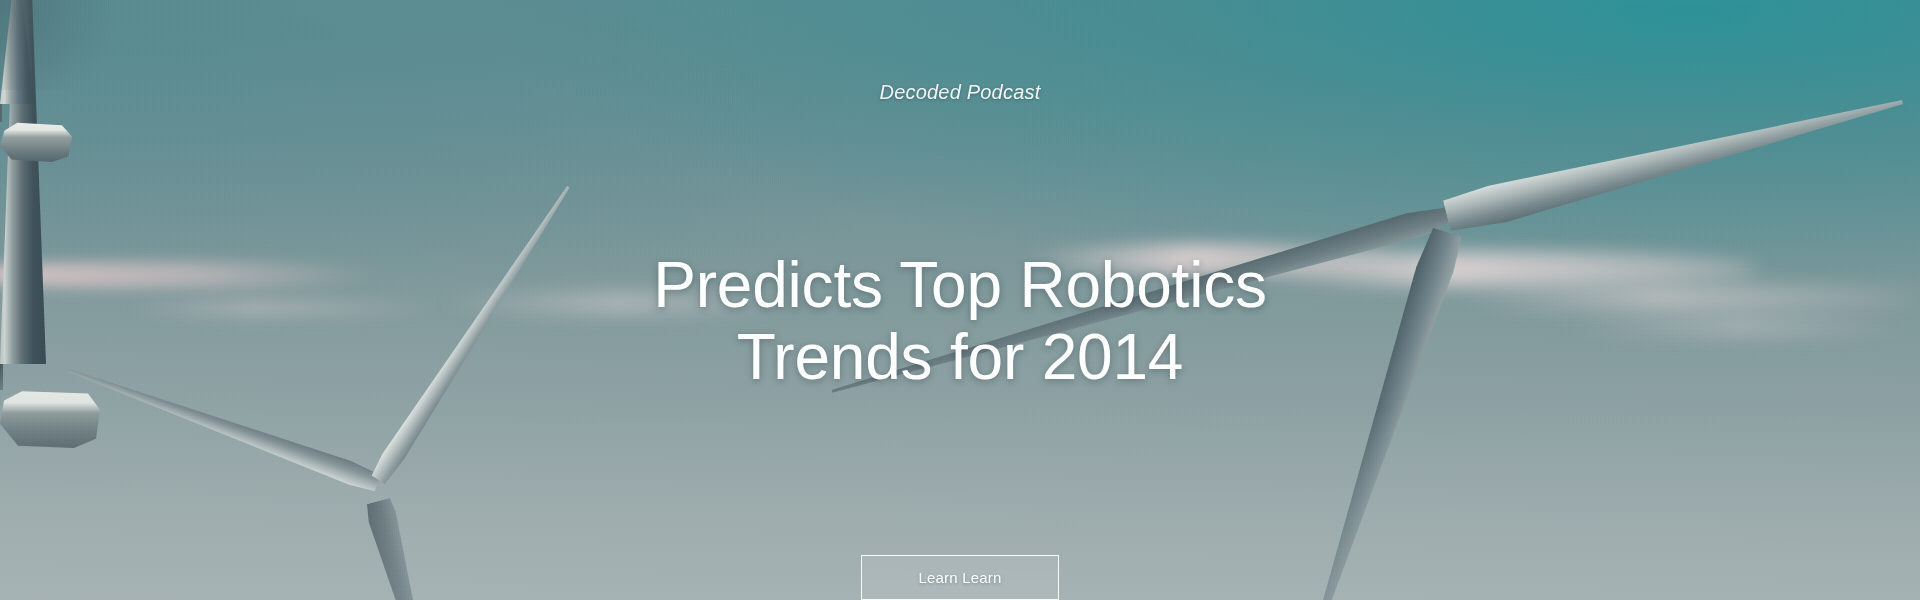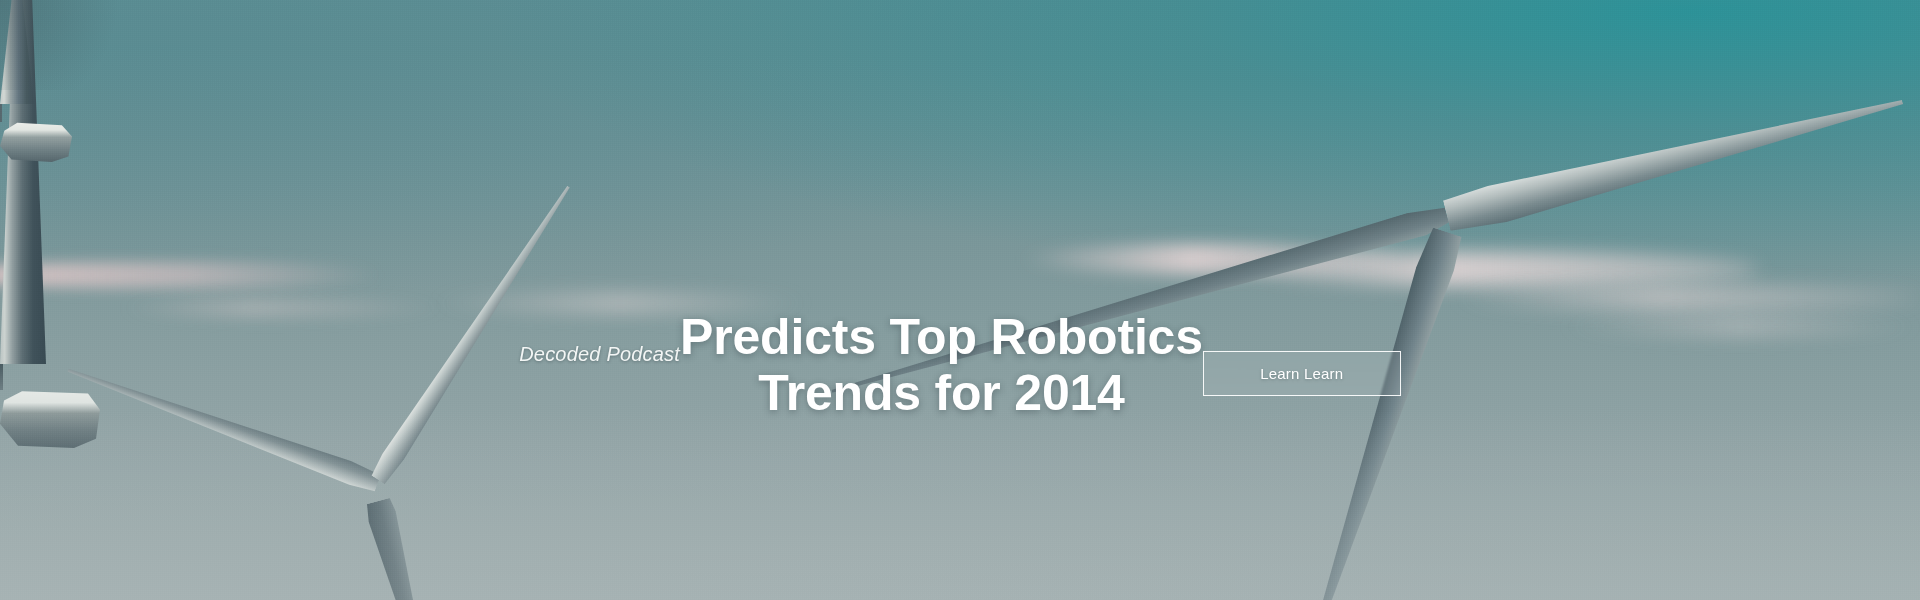--- a/index.html
+++ b/index.html
@@ -176,40 +176,40 @@
     left:356px; top:496px; width:34px; height:104px;
     background:linear-gradient(90deg,
       #c2cac8 0%, #d2d8d4 12%, #9aa6a7 30%,
       #647680 54%, #47595f 78%, #3d4f57 100%);
     clip-path:polygon(34% 0%, 66% 0%, 100% 100%, 0% 100%);
   }
 
   
   .content {
     position:absolute; inset:0;
-    display:flex; flex-direction:row;
-    align-items:center; justify-content:center;
-    padding-top:108px;
+    display:flex; flex-direction:column;
+    align-items:center; justify-content:space-between;
+    padding-top:80px;
     z-index:5;
   }
 
   .eyebrow {
     font-size:20px;
     font-style:italic;
     font-weight:400;
     color:#f3f6f5;
     letter-spacing:.2px;
     text-shadow:0 1px 3px rgba(30,45,50,.38);
     line-height:1.2;
   }
 
   .headline {
     margin-top:22px;
-    font-size:50px;
-    font-weight:700;
+    font-size:64px;
+    font-weight:400;
     color:#ffffff;
     line-height:1.12;
     text-align:center;
     letter-spacing:-.2px;
     text-shadow:0 2px 7px rgba(28,44,50,.34);
     max-width:900px;
   }
 
   .cta-wrap {
     margin-top:38px;

